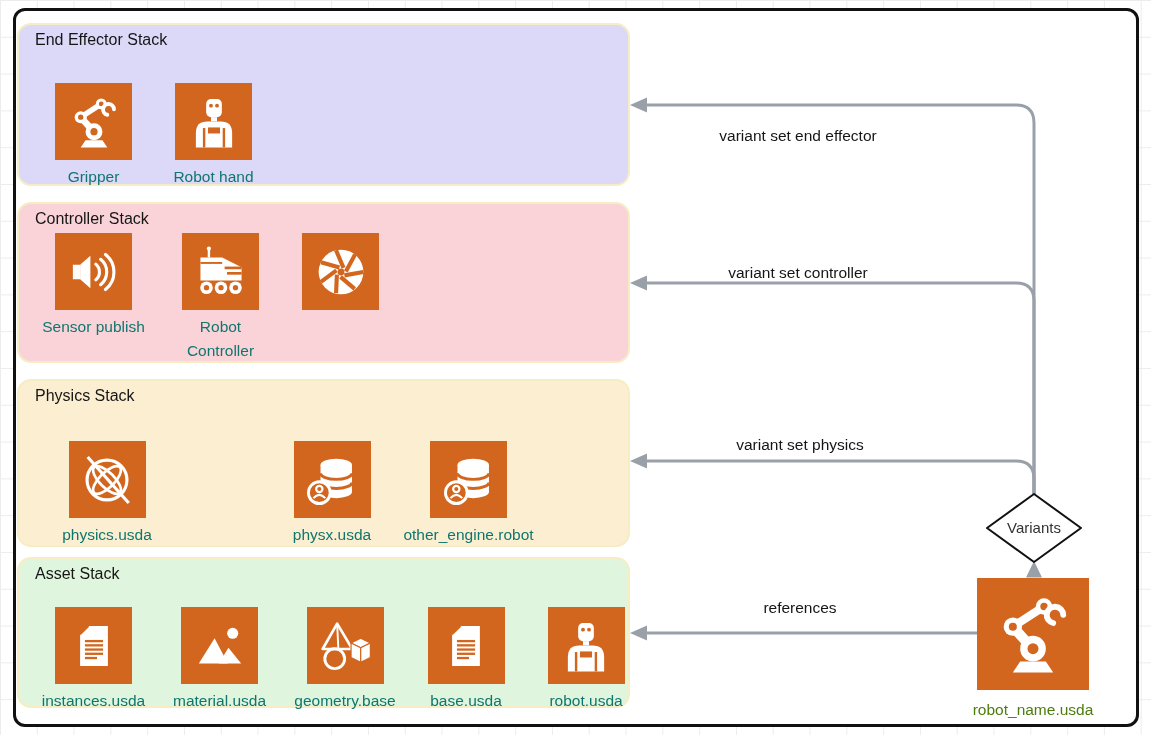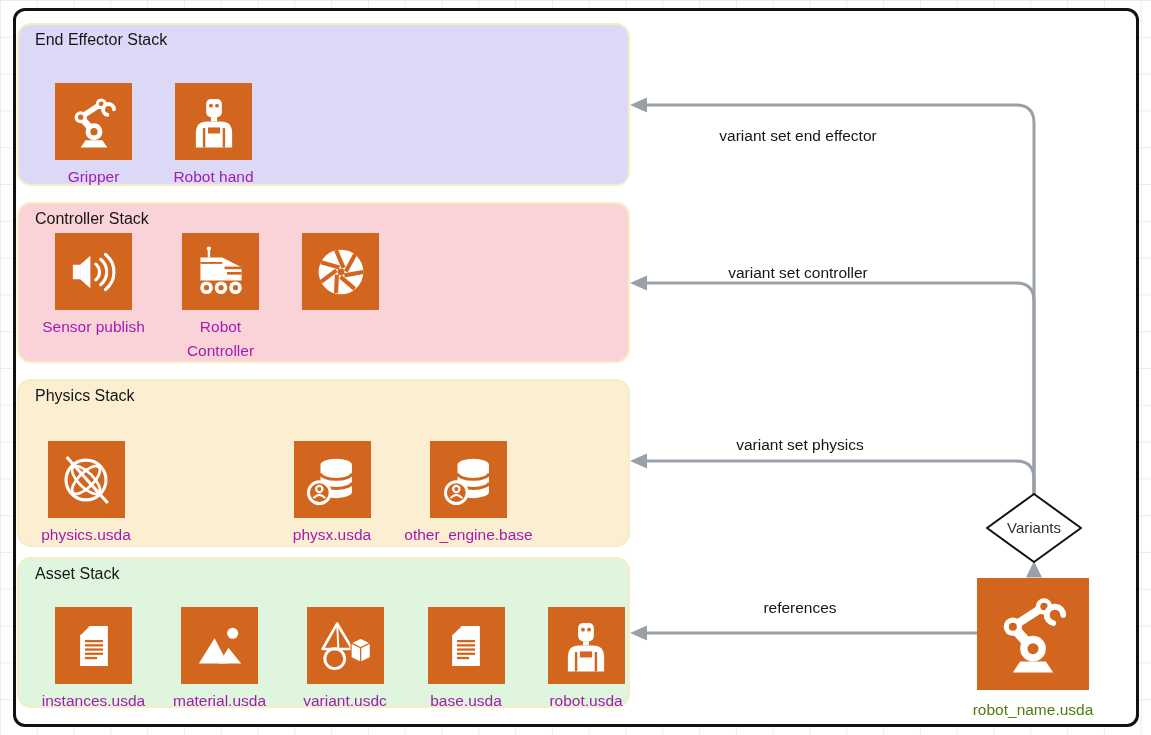--- a/index.html
+++ b/index.html
@@ -44,21 +44,21 @@
     position:absolute;transform:translateX(-50%);
     text-align:center;
   }
   .tile{
     width:77px;height:77px;margin:0 auto;
     background:var(--accent_orange,#D2661E);
     display:flex;align-items:center;justify-content:center;
   }
   .tile svg{width:58px;height:58px;display:block;}
   .node-label{
-    margin-top:5px;font-size:15.5px;line-height:24px;color:#a21caf;
+    margin-top:5px;font-size:15.5px;line-height:24px;color:#0f766e;
   }
   .edge-label{
     position:absolute;transform:translateX(-50%);
     font-size:15.5px;color:#161616;white-space:nowrap;
   }
   .edges{position:absolute;left:0;top:0;pointer-events:none;}
   .root-node{
     position:absolute;left:977px;top:578px;width:112px;height:112px;
     background:var(--accent_orange,#D2661E);
     display:flex;align-items:center;justify-content:center;
@@ -230,21 +230,21 @@
     <div class="tile">
         <svg>
           <use href="#sym-aperture"></use>
         </svg>
       </div>
   </div>
 
   <div class="stack stack--physics">
     <div class="stack-title">Physics Stack</div>
   </div>
-  <div class="node" style="left:86px;top:441px;width:100px;">
+  <div class="node" style="left:107px;top:441px;width:100px;">
     <div class="tile">
         <svg>
           <use href="#sym-atom-x"></use>
         </svg>
       </div>
     <div class="node-label">physics.usda</div>
   </div>
   <div class="node" style="left:332px;top:441px;width:96px;">
     <div class="tile">
         <svg>
@@ -252,21 +252,21 @@
         </svg>
       </div>
     <div class="node-label">physx.usda</div>
   </div>
   <div class="node" style="left:468.5px;top:441px;width:134px;">
     <div class="tile">
         <svg>
           <use href="#sym-db-user"></use>
         </svg>
       </div>
-    <div class="node-label">other_engine.base</div>
+    <div class="node-label">other_engine.robot</div>
   </div>
 
   <div class="stack stack--asset">
     <div class="stack-title">Asset Stack</div>
   </div>
   <div class="node" style="left:93.5px;top:607px;width:112px;">
     <div class="tile">
         <svg>
           <use href="#sym-doc"></use>
         </svg>
@@ -280,21 +280,21 @@
         </svg>
       </div>
     <div class="node-label">material.usda</div>
   </div>
   <div class="node" style="left:345px;top:607px;width:112px;">
     <div class="tile">
         <svg>
           <use href="#sym-shapes"></use>
         </svg>
       </div>
-    <div class="node-label">variant.usdc</div>
+    <div class="node-label">geometry.base</div>
   </div>
   <div class="node" style="left:466px;top:607px;width:92px;">
     <div class="tile">
         <svg>
           <use href="#sym-doc"></use>
         </svg>
       </div>
     <div class="node-label">base.usda</div>
   </div>
   <div class="node" style="left:586px;top:607px;width:92px;">

